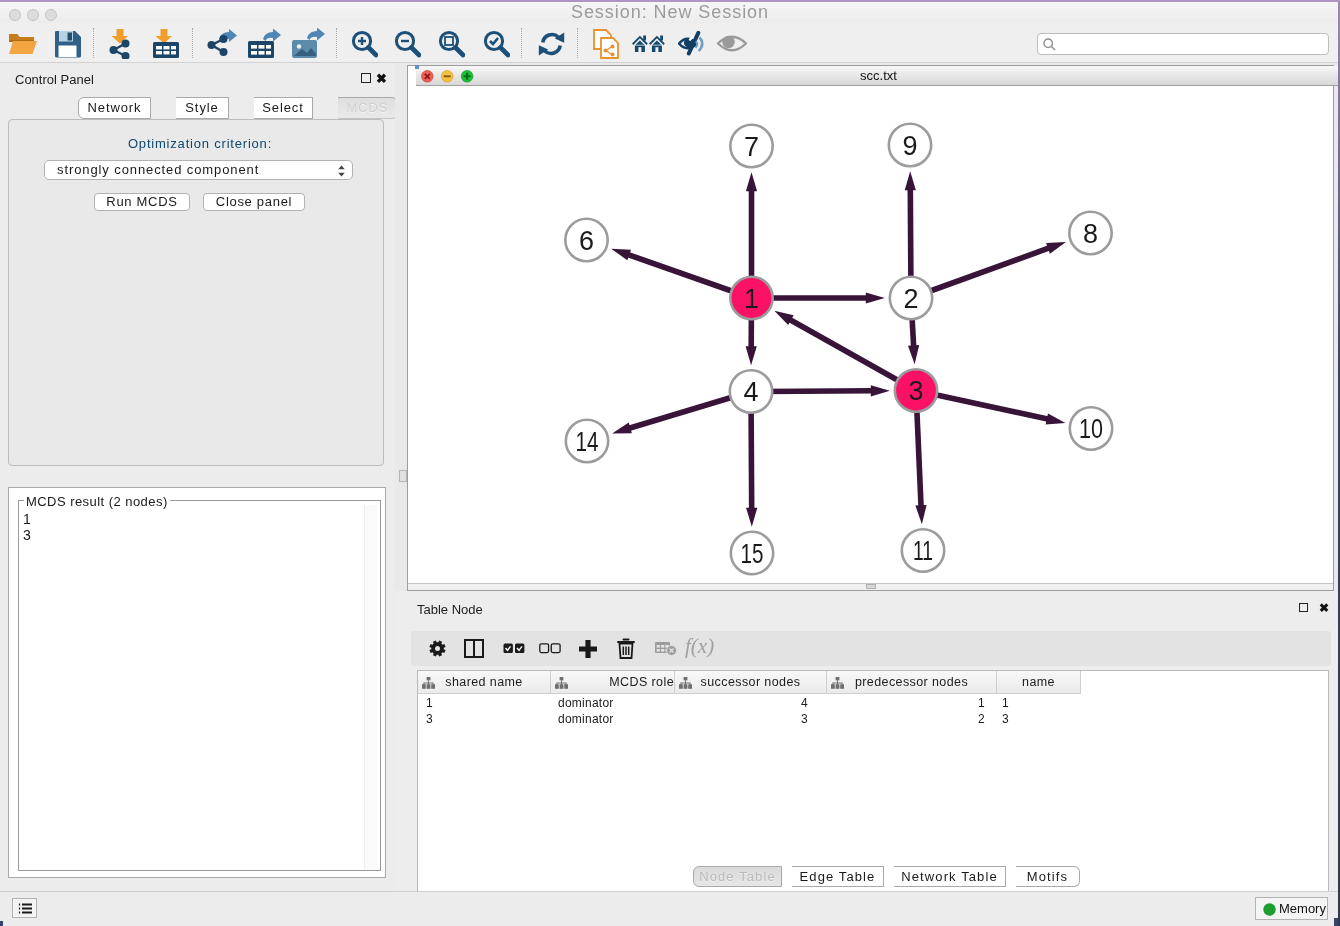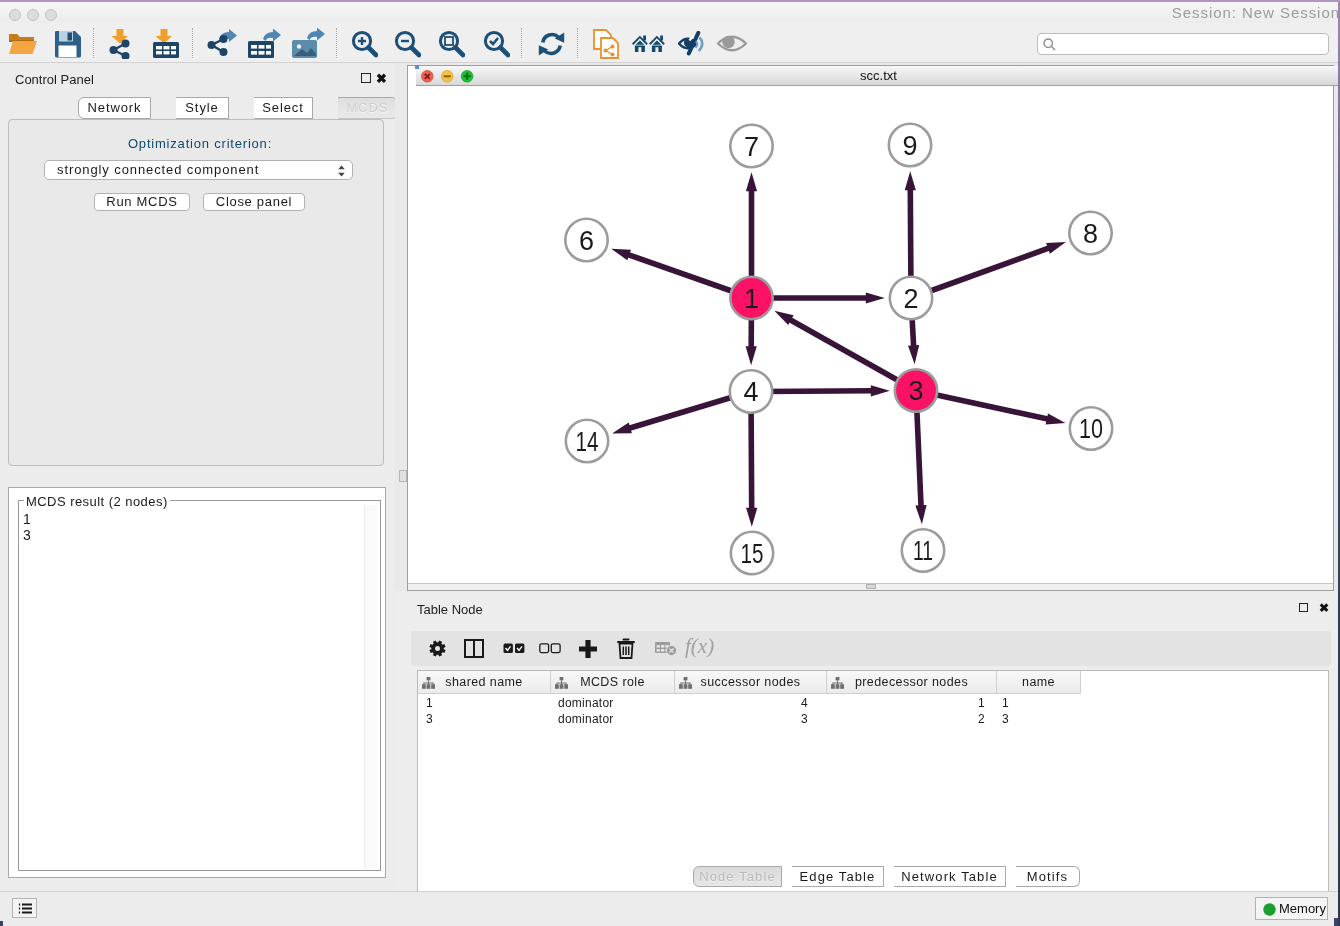--- a/index.html
+++ b/index.html
@@ -3,21 +3,21 @@
 <meta charset="utf-8">
 <style>
 * { margin:0; padding:0; box-sizing:border-box; }
 html,body { width:1340px; height:926px; overflow:hidden; }
 body { font-family:"Liberation Sans", sans-serif; background:#ececec; position:relative; }
 .abs { position:absolute; }
 
 
 #topline { left:0; top:0; width:1340px; height:2px; background:#b294c4; }
 #titlebar { left:0; top:2px; width:1340px; height:21px; background:linear-gradient(#f6f6f6,#ececec); }
-#titlebar .ttl { width:100%; text-align:right; font-size:15px; color:#9b9b9b; line-height:21px; letter-spacing:0.95px; }
+#titlebar .ttl { width:100%; text-align:center; font-size:18px; color:#9b9b9b; line-height:21px; letter-spacing:0.95px; }
 .tl { border-radius:50%; width:12px; height:12px; background:#dcdcdc; border:1px solid #c3c3c3; top:9px; }
 #toolbar { left:0; top:23px; width:1340px; height:40px; background:#efefef; border-bottom:1px solid #d2d2d2; }
 .tsep { top:5px; height:30px; width:1px; border-left:1px dotted #a8a8a8; }
 
 
 #cp-title { left:15px; top:72px; font-size:13px; color:#1d1d1d; }
 .panicon-sq { width:10px; height:10px; border:1.5px solid #222; background:transparent; }
 .panicon-x { font-size:13px; color:#111; font-weight:bold; line-height:12px; }
 
 .tabrow { height:22px; display:flex; }
@@ -391,21 +391,21 @@
     <div class="thead">
       <div class="th" style="width:133px;"><svg class="hic" width="13" height="12" viewBox="0 0 13 12">
             <g fill="#6f6f6f">
               <rect x="4.6" y="0" width="3.8" height="3.4"></rect>
               <rect x="0" y="7.2" width="3.8" height="4.6"></rect>
               <rect x="4.6" y="7.2" width="3.8" height="4.6"></rect>
               <rect x="9.2" y="7.2" width="3.8" height="4.6"></rect>
               <path d="M6 3.4 h1 v2 h-1 Z M1.4 5.4 h10.2 v1 H1.4 Z M1.4 5.9 h1 v1.5 h-1 Z M6 5.9 h1 v1.5 h-1 Z M10.6 5.9 h1 v1.5 h-1 Z"></path>
             </g>
           </svg>shared name</div>
-      <div class="th" style="width:124px;"><svg class="hic" width="13" height="12" viewBox="0 0 13 12">
+      <div class="th" style="width:124px;text-align:right;"><svg class="hic" width="13" height="12" viewBox="0 0 13 12">
             <g fill="#6f6f6f">
               <rect x="4.6" y="0" width="3.8" height="3.4"></rect>
               <rect x="0" y="7.2" width="3.8" height="4.6"></rect>
               <rect x="4.6" y="7.2" width="3.8" height="4.6"></rect>
               <rect x="9.2" y="7.2" width="3.8" height="4.6"></rect>
               <path d="M6 3.4 h1 v2 h-1 Z M1.4 5.4 h10.2 v1 H1.4 Z M1.4 5.9 h1 v1.5 h-1 Z M6 5.9 h1 v1.5 h-1 Z M10.6 5.9 h1 v1.5 h-1 Z"></path>
             </g>
           </svg>MCDS role</div>
       <div class="th" style="width:152px;"><svg class="hic" width="13" height="12" viewBox="0 0 13 12">
             <g fill="#6f6f6f">

